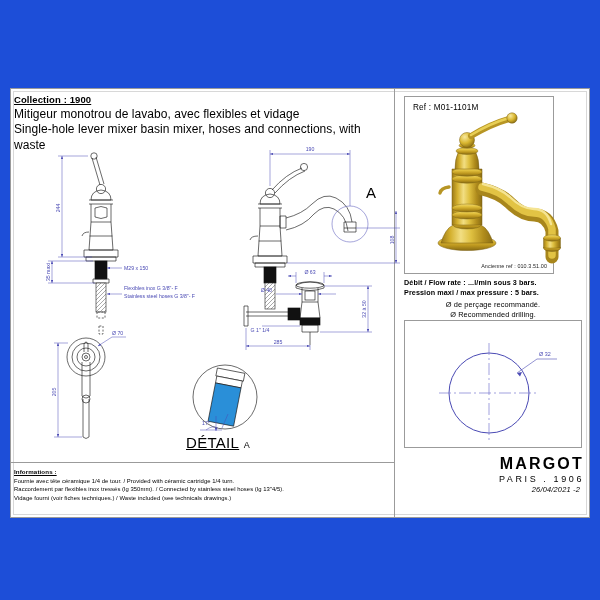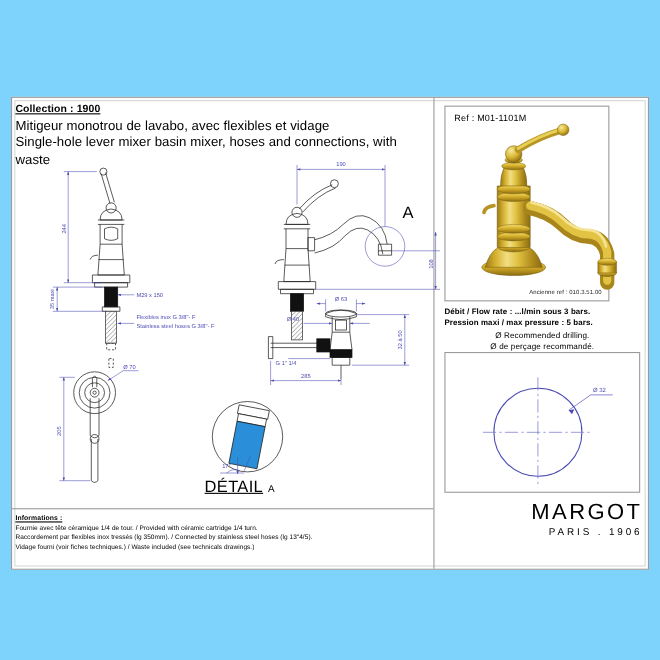--- a/index.html
+++ b/index.html
@@ -1,18 +1,18 @@
 <!DOCTYPE html>
 <html><head>
 <meta charset="utf-8">
 <style>
   html,body{margin:0;padding:0;background:#fff;}
   body{width:600px;height:600px;font-family:"Liberation Sans",sans-serif;
        -webkit-font-smoothing:antialiased;}
-  .page{position:relative;width:600px;height:600px;background:#7dd3fc;overflow:hidden;}
+  .page{position:relative;width:600px;height:600px;background:#1d4ed8;overflow:hidden;}
 
   
   .frame{position:absolute;left:10px;top:88px;width:580px;height:430px;
          border:1px solid #9b9b9b;background:#fff;box-sizing:border-box;}
   .frame:after{content:"";position:absolute;left:2px;top:2px;right:2px;bottom:2px;
          border:1px solid #d8d8d8;pointer-events:none;}
 
   
   .vdiv{position:absolute;left:394px;top:89px;width:1px;height:428px;background:#9b9b9b;}
   
@@ -41,21 +41,21 @@
   
   .specs{position:absolute;left:404px;top:278px;width:178px;text-align:left;}
   .specs div{font-size:7.2px;font-weight:bold;color:#000;line-height:1.45;
              letter-spacing:.1px;}
   
   .drillcap{position:absolute;left:404px;top:300px;width:178px;text-align:center;}
   .drillcap div{font-size:7.4px;color:#000;line-height:1.35;letter-spacing:.1px;}
 
   
   .logo{position:absolute;left:404px;top:456px;width:180px;text-align:right;}
-  .logo .brand{font-size:20px;font-weight:400;letter-spacing:2.2px;color:#000;
+  .logo .brand{font-size:16px;font-weight:700;letter-spacing:2.2px;color:#000;
                line-height:1;font-family:"Liberation Sans",sans-serif;}
   .logo .paris{font-size:9px;letter-spacing:2.6px;color:#000;margin-top:2px;}
   .logo .date{font-size:7.4px;font-style:italic;color:#000;margin-top:1px;
               letter-spacing:.2px;padding-right:4px;}
 
   
   .infos{position:absolute;left:14px;top:468px;width:376px;}
   .infos .ti{font-size:6.2px;font-weight:bold;text-decoration:underline;color:#000;
              margin-bottom:1.5px;letter-spacing:.1px;}
   .infos .ln{font-size:5.9px;color:#000;line-height:1.5;letter-spacing:.05px;}
@@ -144,39 +144,40 @@
       <ellipse cx="147" cy="131" rx="8.5" ry="3.2" fill="url(#brassH)" stroke="#7a5f10" stroke-width=".4"></ellipse>
     </svg>
   </div>
 
   <div class="specs">
     <div>Débit / Flow rate : ...l/min sous 3 bars.</div>
     <div>Pression maxi / max pressure : 5 bars.</div>
   </div>
 
   <div class="drillcap">
+    <div>Ø de perçage recommandé.</div>
     <div>Ø Recommended drilling.</div>
-    <div>Ø de perçage recommandé.</div>
   </div>
 
   <div class="panel drill-panel">
     <svg viewBox="0 0 178 128" style="position:absolute;left:0;top:0;width:178px;height:128px;">
       <circle cx="84" cy="72" r="40" fill="none" stroke="#4a4ab4" stroke-width="1"></circle>
       <line x1="84" y1="22" x2="84" y2="122" stroke="#7a7ad0" stroke-width=".7" stroke-dasharray="12,3,2,3"></line>
       <line x1="34" y1="72" x2="134" y2="72" stroke="#7a7ad0" stroke-width=".7" stroke-dasharray="12,3,2,3"></line>
       <line x1="112" y1="52" x2="132" y2="38" stroke="#4a4ab4" stroke-width=".6"></line>
       <line x1="132" y1="38" x2="152" y2="38" stroke="#4a4ab4" stroke-width=".6"></line>
       <polygon points="112,52 117,51 115,55.5" fill="#4a4ab4"></polygon>
       <text class="dimlbl" x="134" y="35">Ø 32</text>
     </svg>
   </div>
 
   <div class="logo">
     <div class="brand">MARGOT</div>
     <div class="paris">PARIS . 1906</div>
+    <div class="date">26/04/2021 -2</div>
   </div>
 
   <div class="infos">
     <div class="ti">Informations :</div>
     <div class="ln">Fournie avec tête céramique 1/4 de tour. / Provided with céramic cartridge 1/4 turn.</div>
     <div class="ln">Raccordement par flexibles inox tressés (lg 350mm). / Connected by stainless steel hoses (lg 13"4/5).</div>
     <div class="ln">Vidage fourni (voir fiches techniques.) / Waste included (see technicals drawings.)</div>
   </div>
 
   <div class="detcap">

